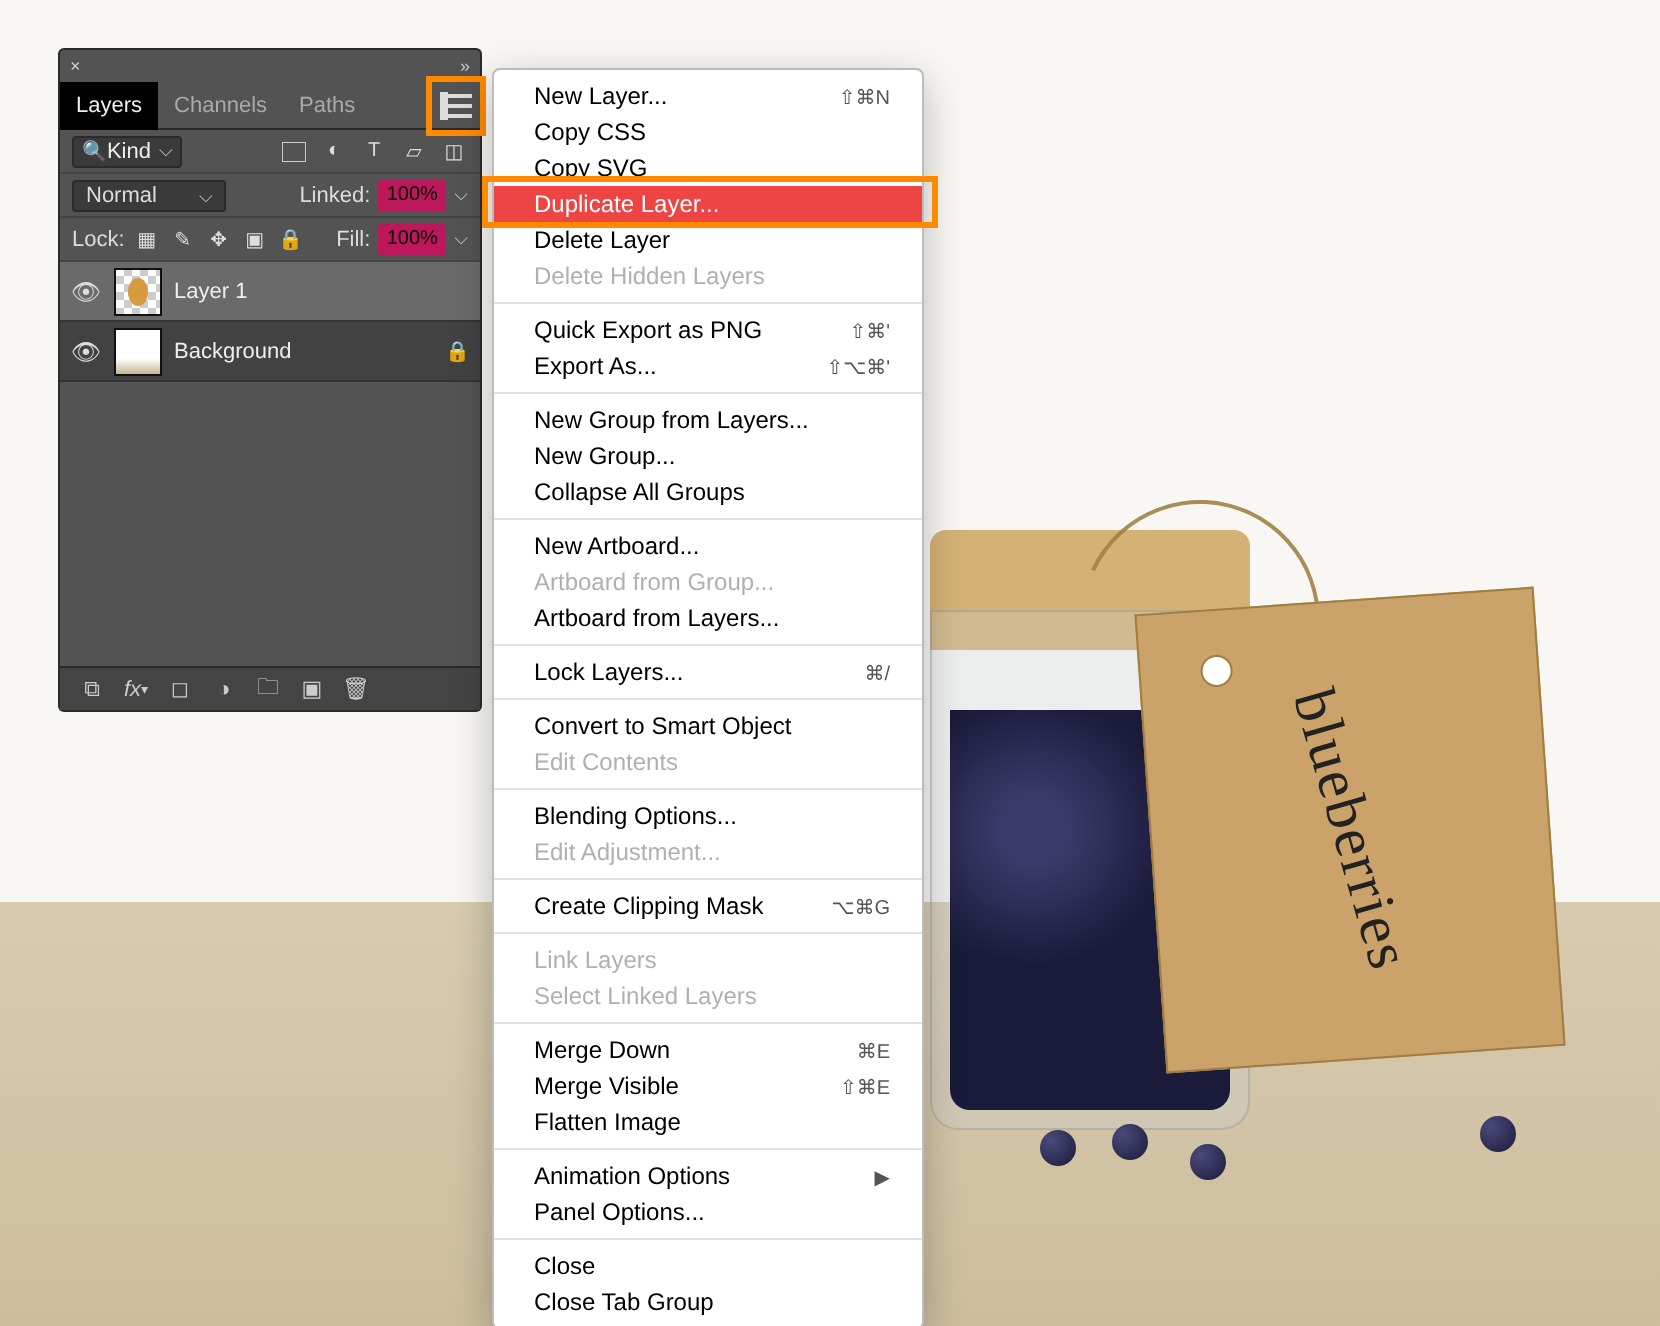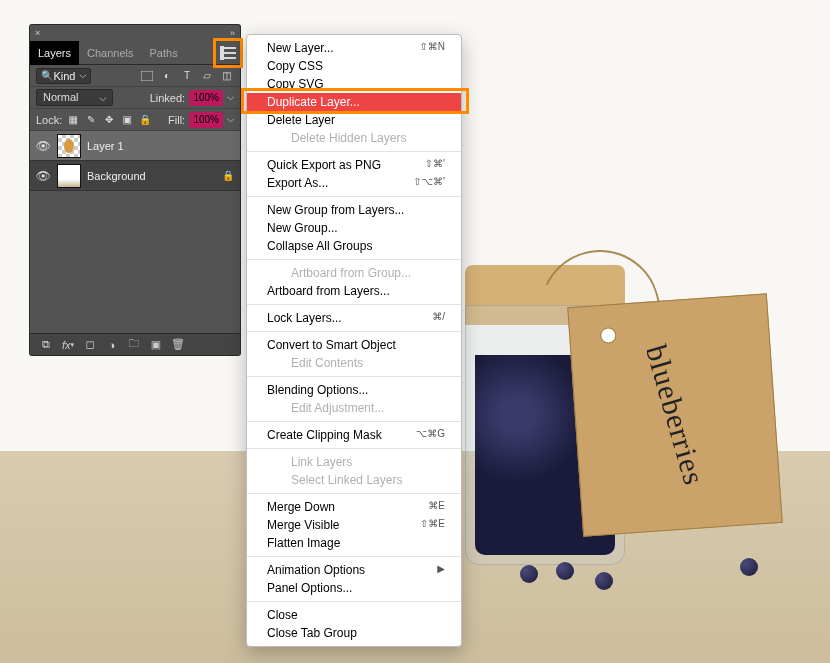--- a/index.html
+++ b/index.html
@@ -50,23 +50,23 @@
   .layer-name { color:#eee; flex:1; }
   .lock-ico { color:#bbb; font-size:10px; }
   .bottom-bar { position:absolute; left:0; right:0; bottom:0; height:22px; display:flex; align-items:center; gap:6px; padding:0 8px; background:#444; border-top:1px solid #2a2a2a; }
   .bottom-bar .bicon { width:16px; height:16px; display:flex; align-items:center; justify-content:center; color:#ccc; font-size:11px; }
 
   .ctx-menu {
     position:absolute; left:246px; top:34px; width:216px;
     background:#fff; color:#000; font-size:12px; border:1px solid #bcbcbc; border-radius:4px;
     box-shadow:0 6px 20px rgba(0,0,0,0.25); padding:4px 0;
   }
-  .mi { display:flex; align-items:flex-start; justify-content:space-between; padding:2px 16px 2px 20px; height:18px; white-space:nowrap; }
+  .mi { display:flex; align-items:flex-end; justify-content:space-between; padding:2px 16px 2px 20px; height:18px; white-space:nowrap; }
   .mi .sc { color:#555; font-size:10px; }
-  .mi.disabled { color:#b0b0b0;margin-left:24px; }
+  .mi.disabled { color:#b0b0b0; }
   .sep { height:1px; background:#e2e2e2; margin:4px 0; }
   .mi.highlight { background:#ef4444; color:#fff; }
   .orange-frame { position:absolute; outline:3px solid #ff8a00; pointer-events:none; }
   svg { display:block; }
 </style>
 </head>
 <body>
 
 <div class="canvas">
   <div class="jar">
@@ -209,20 +209,23 @@
   <div class="mi">
       <span>New Group from Layers...</span>
     </div>
   <div class="mi">
       <span>New Group...</span>
     </div>
   <div class="mi">
       <span>Collapse All Groups</span>
     </div>
   <div class="sep"></div>
+  <div class="mi">
+      <span>New Artboard...</span>
+    </div>
   <div class="mi disabled">
       <span>Artboard from Group...</span>
     </div>
   <div class="mi">
       <span>Artboard from Layers...</span>
     </div>
   <div class="sep"></div>
   <div class="mi">
       <span>Lock Layers...</span>
       <span class="sc">⌘/</span>

